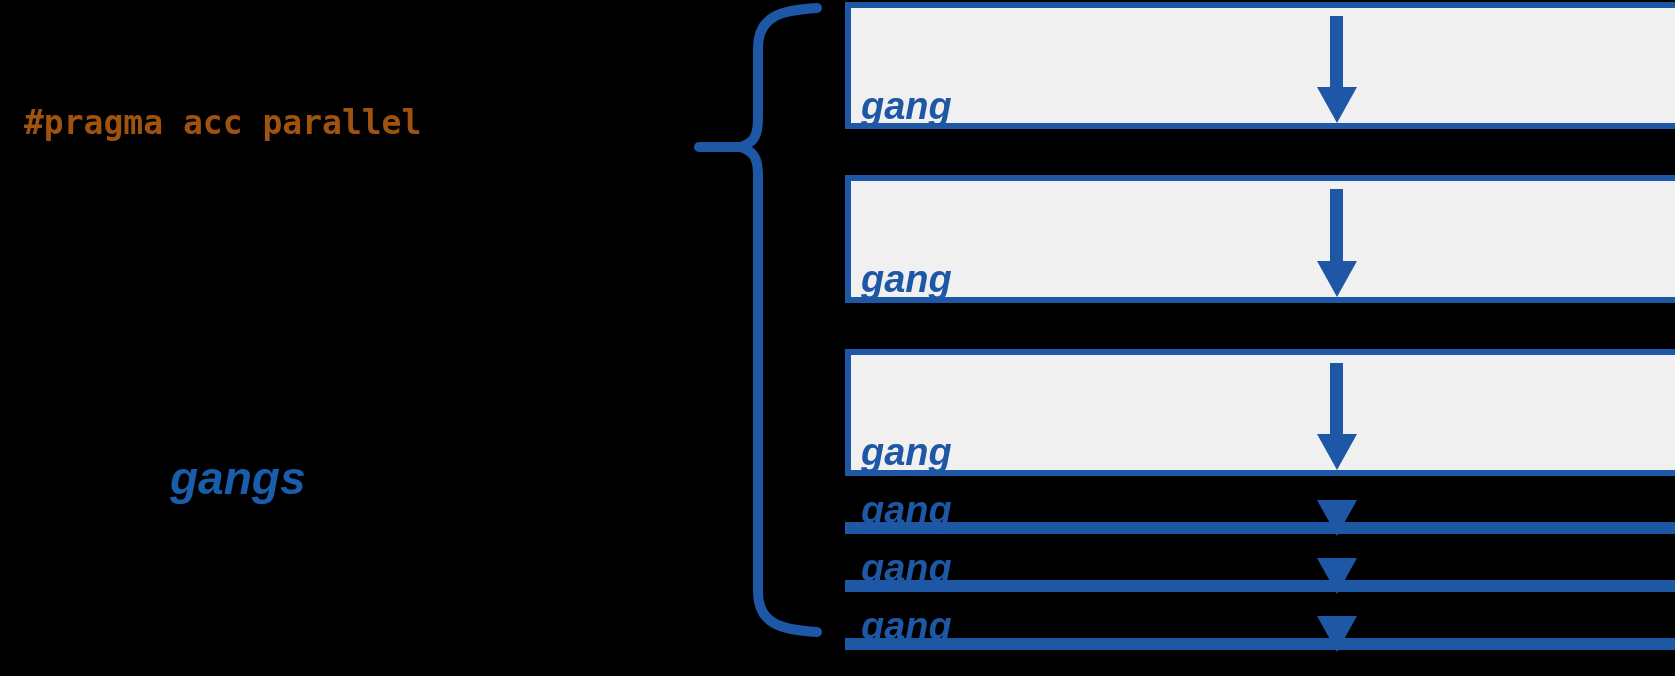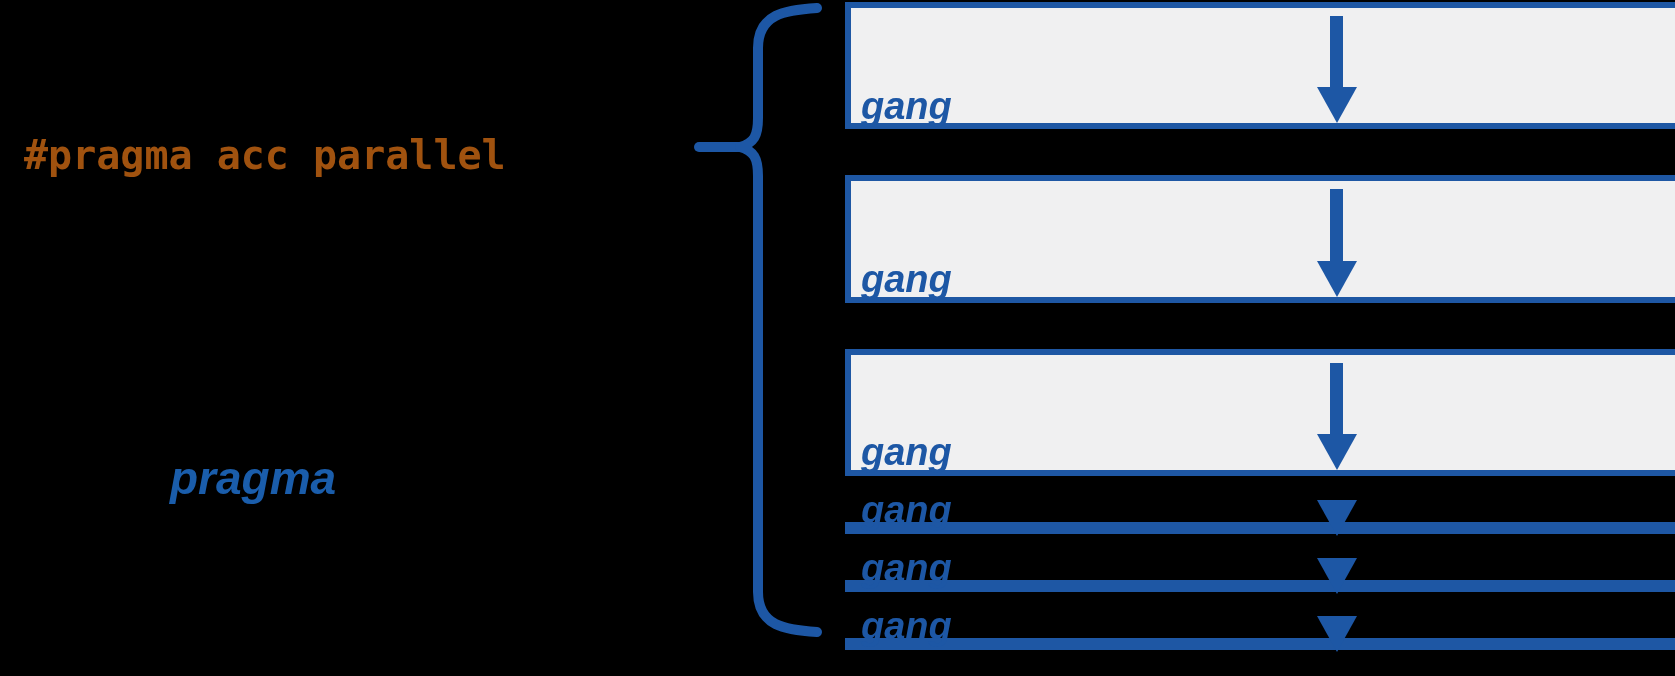--- a/index.html
+++ b/index.html
@@ -7,24 +7,24 @@
     width: 1675px; height: 676px;
     background: #000000;
     overflow: hidden;
     font-family: "Liberation Sans", sans-serif;
   }
   .stage { position: relative; width: 1675px; height: 676px; background: #000; }
 
   
   .pragma-code {
     position: absolute;
-    left: 24px; top: 132px;
+    left: 24px; top: 103px;
     font-family: "DejaVu Sans Mono", monospace;
     font-weight: 700;
-    font-size: 40px;
+    font-size: 33px;
     color: #a0520f;
     white-space: pre;
   }
   .kw {
     position: absolute;
     font-family: "Liberation Sans", sans-serif;
     font-style: italic;
     font-weight: 700;
     font-size: 46px;
     color: #1a5dab;
@@ -91,21 +91,21 @@
   }
 </style>
 </head>
 <body>
 
 <div class="stage">
 
   <div class="pragma-code">#pragma acc parallel</div>
 
 
-  <div class="kw kw-gangs">pragma</div>
+  <div class="kw kw-gangs">gangs</div>
 
   <div class="connector-line"></div>
 
   <svg class="brace-svg" viewBox="0 0 140 660" aria-hidden="true">
     <path d="M127,8 C95,10 68,14 68,48 L68,118 C68,136 64,143 50,147 C64,151 68,158 68,176 L68,592 C68,626 95,630 127,632" fill="none" stroke="#1d57a5" stroke-width="10" stroke-linecap="round" stroke-linejoin="round"></path>
   </svg>
 
   <div class="gang-grid">
 
     <div class="gang-box">

